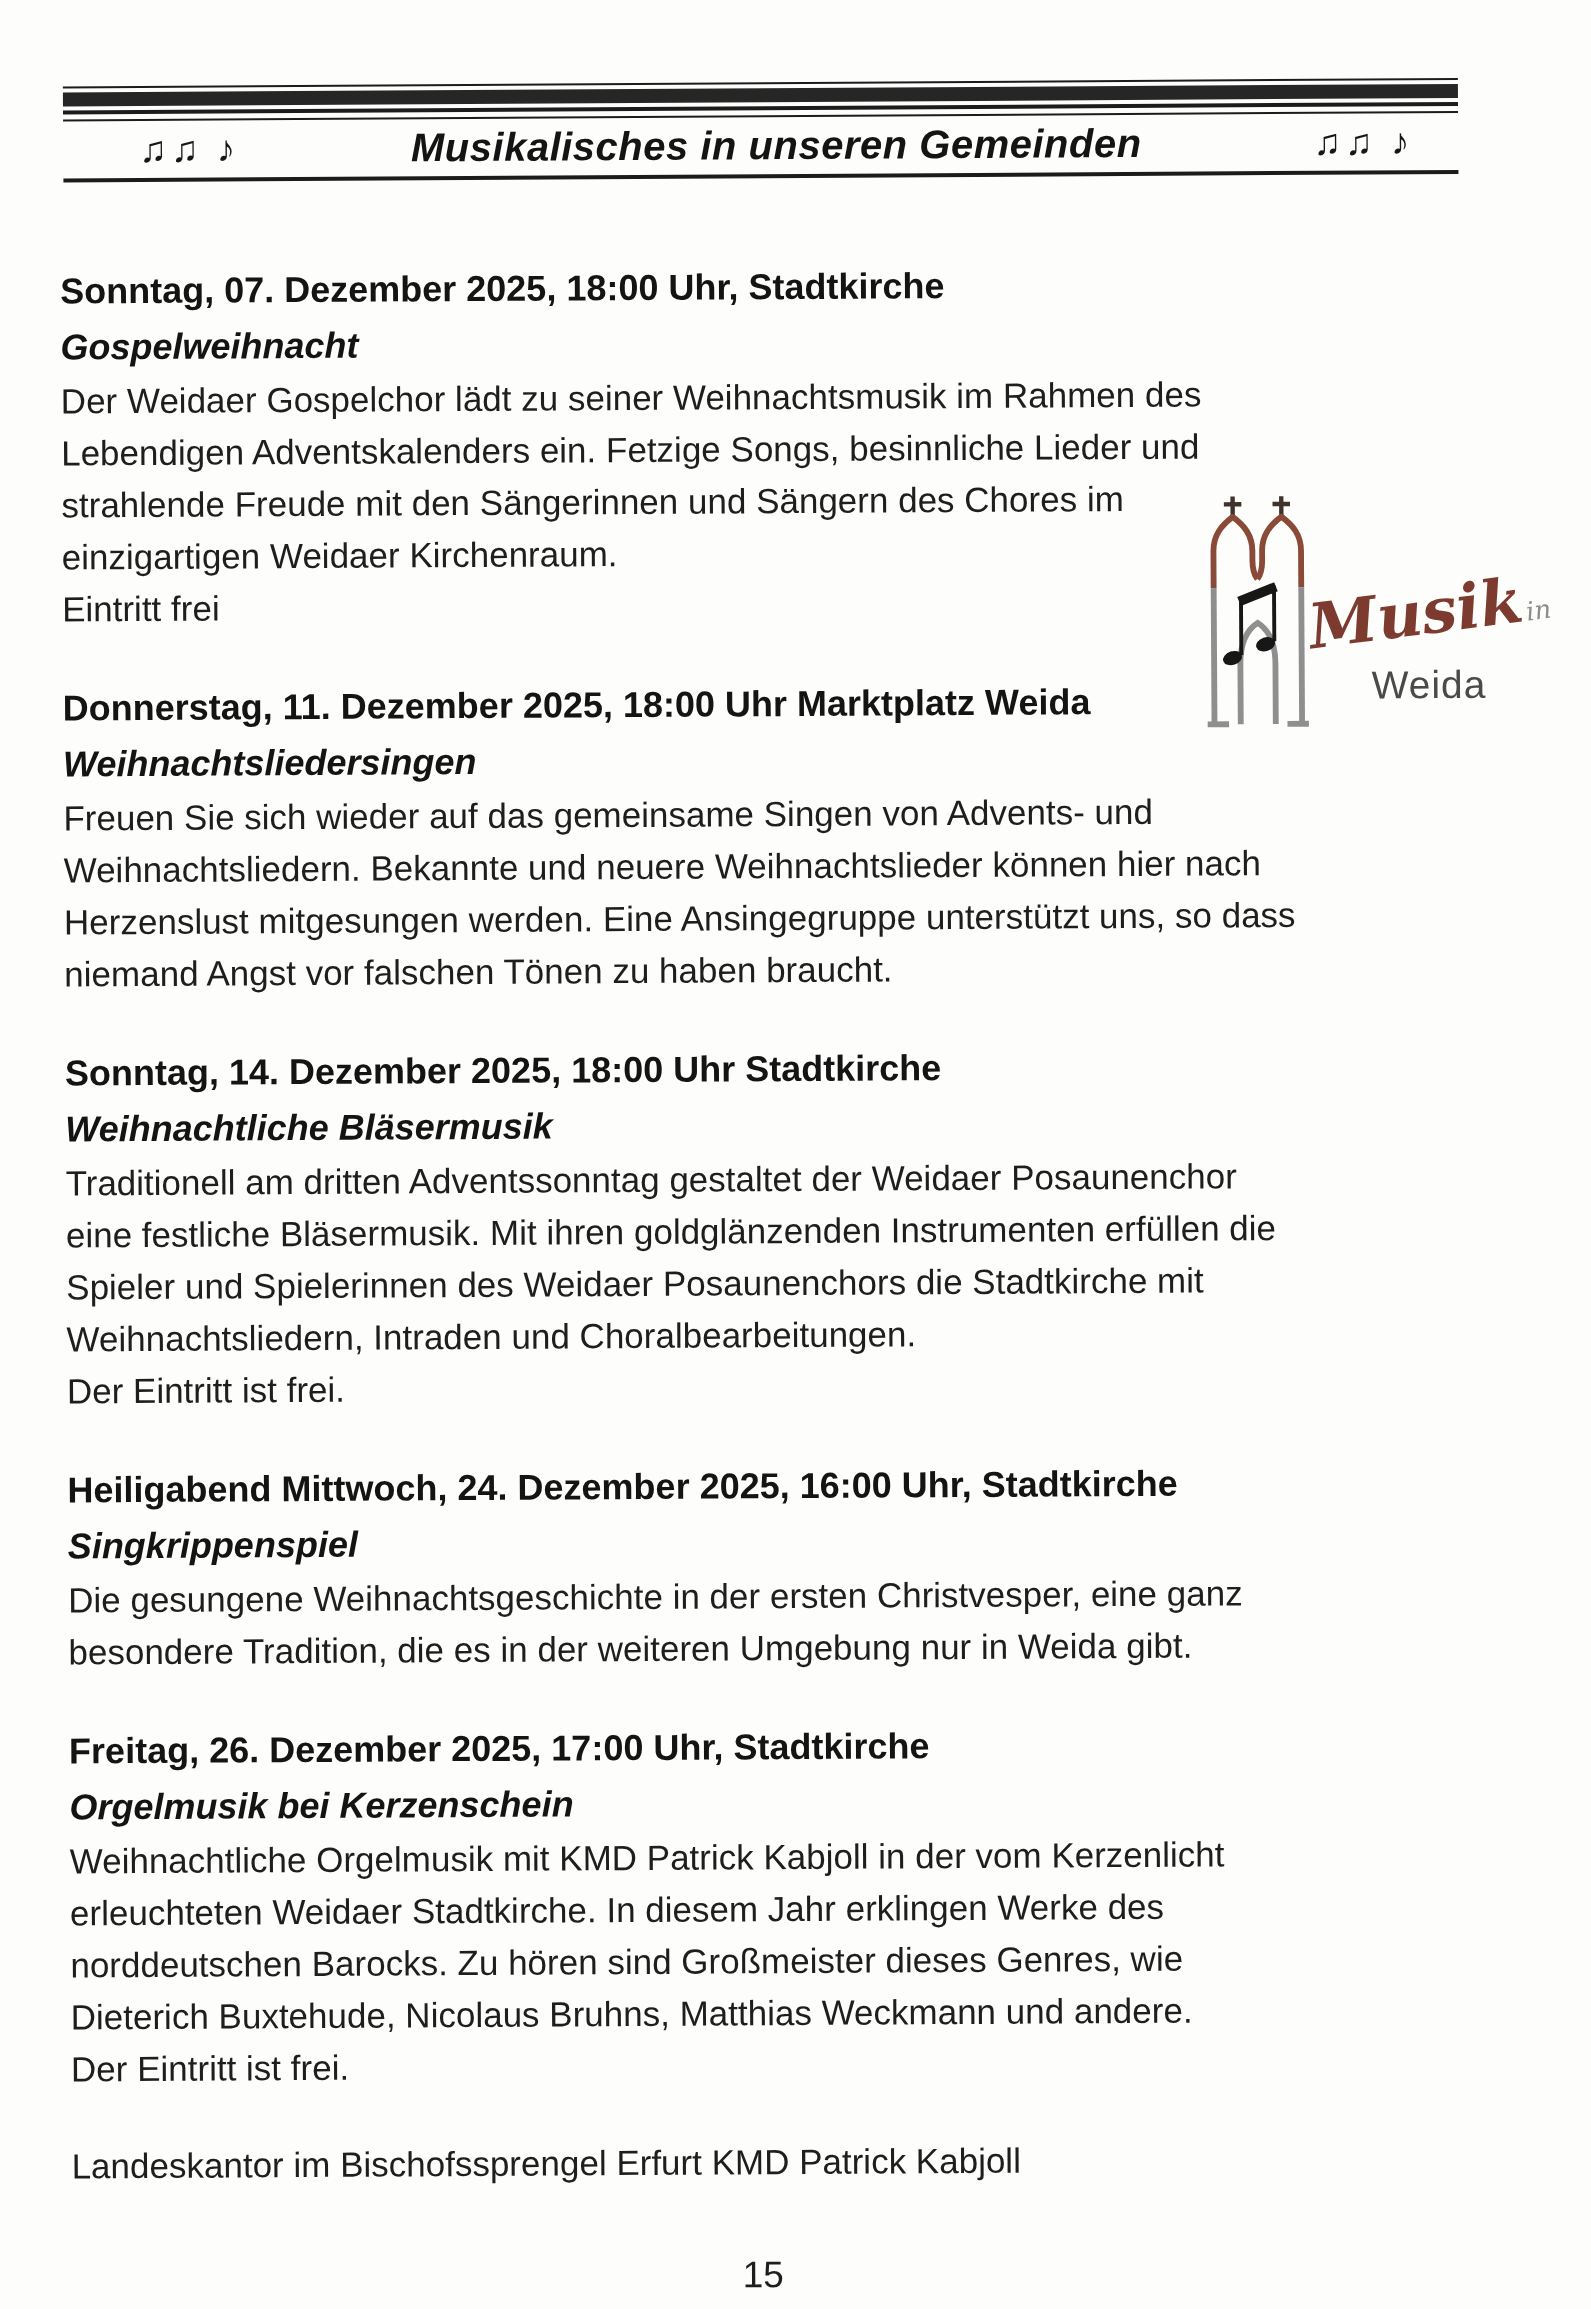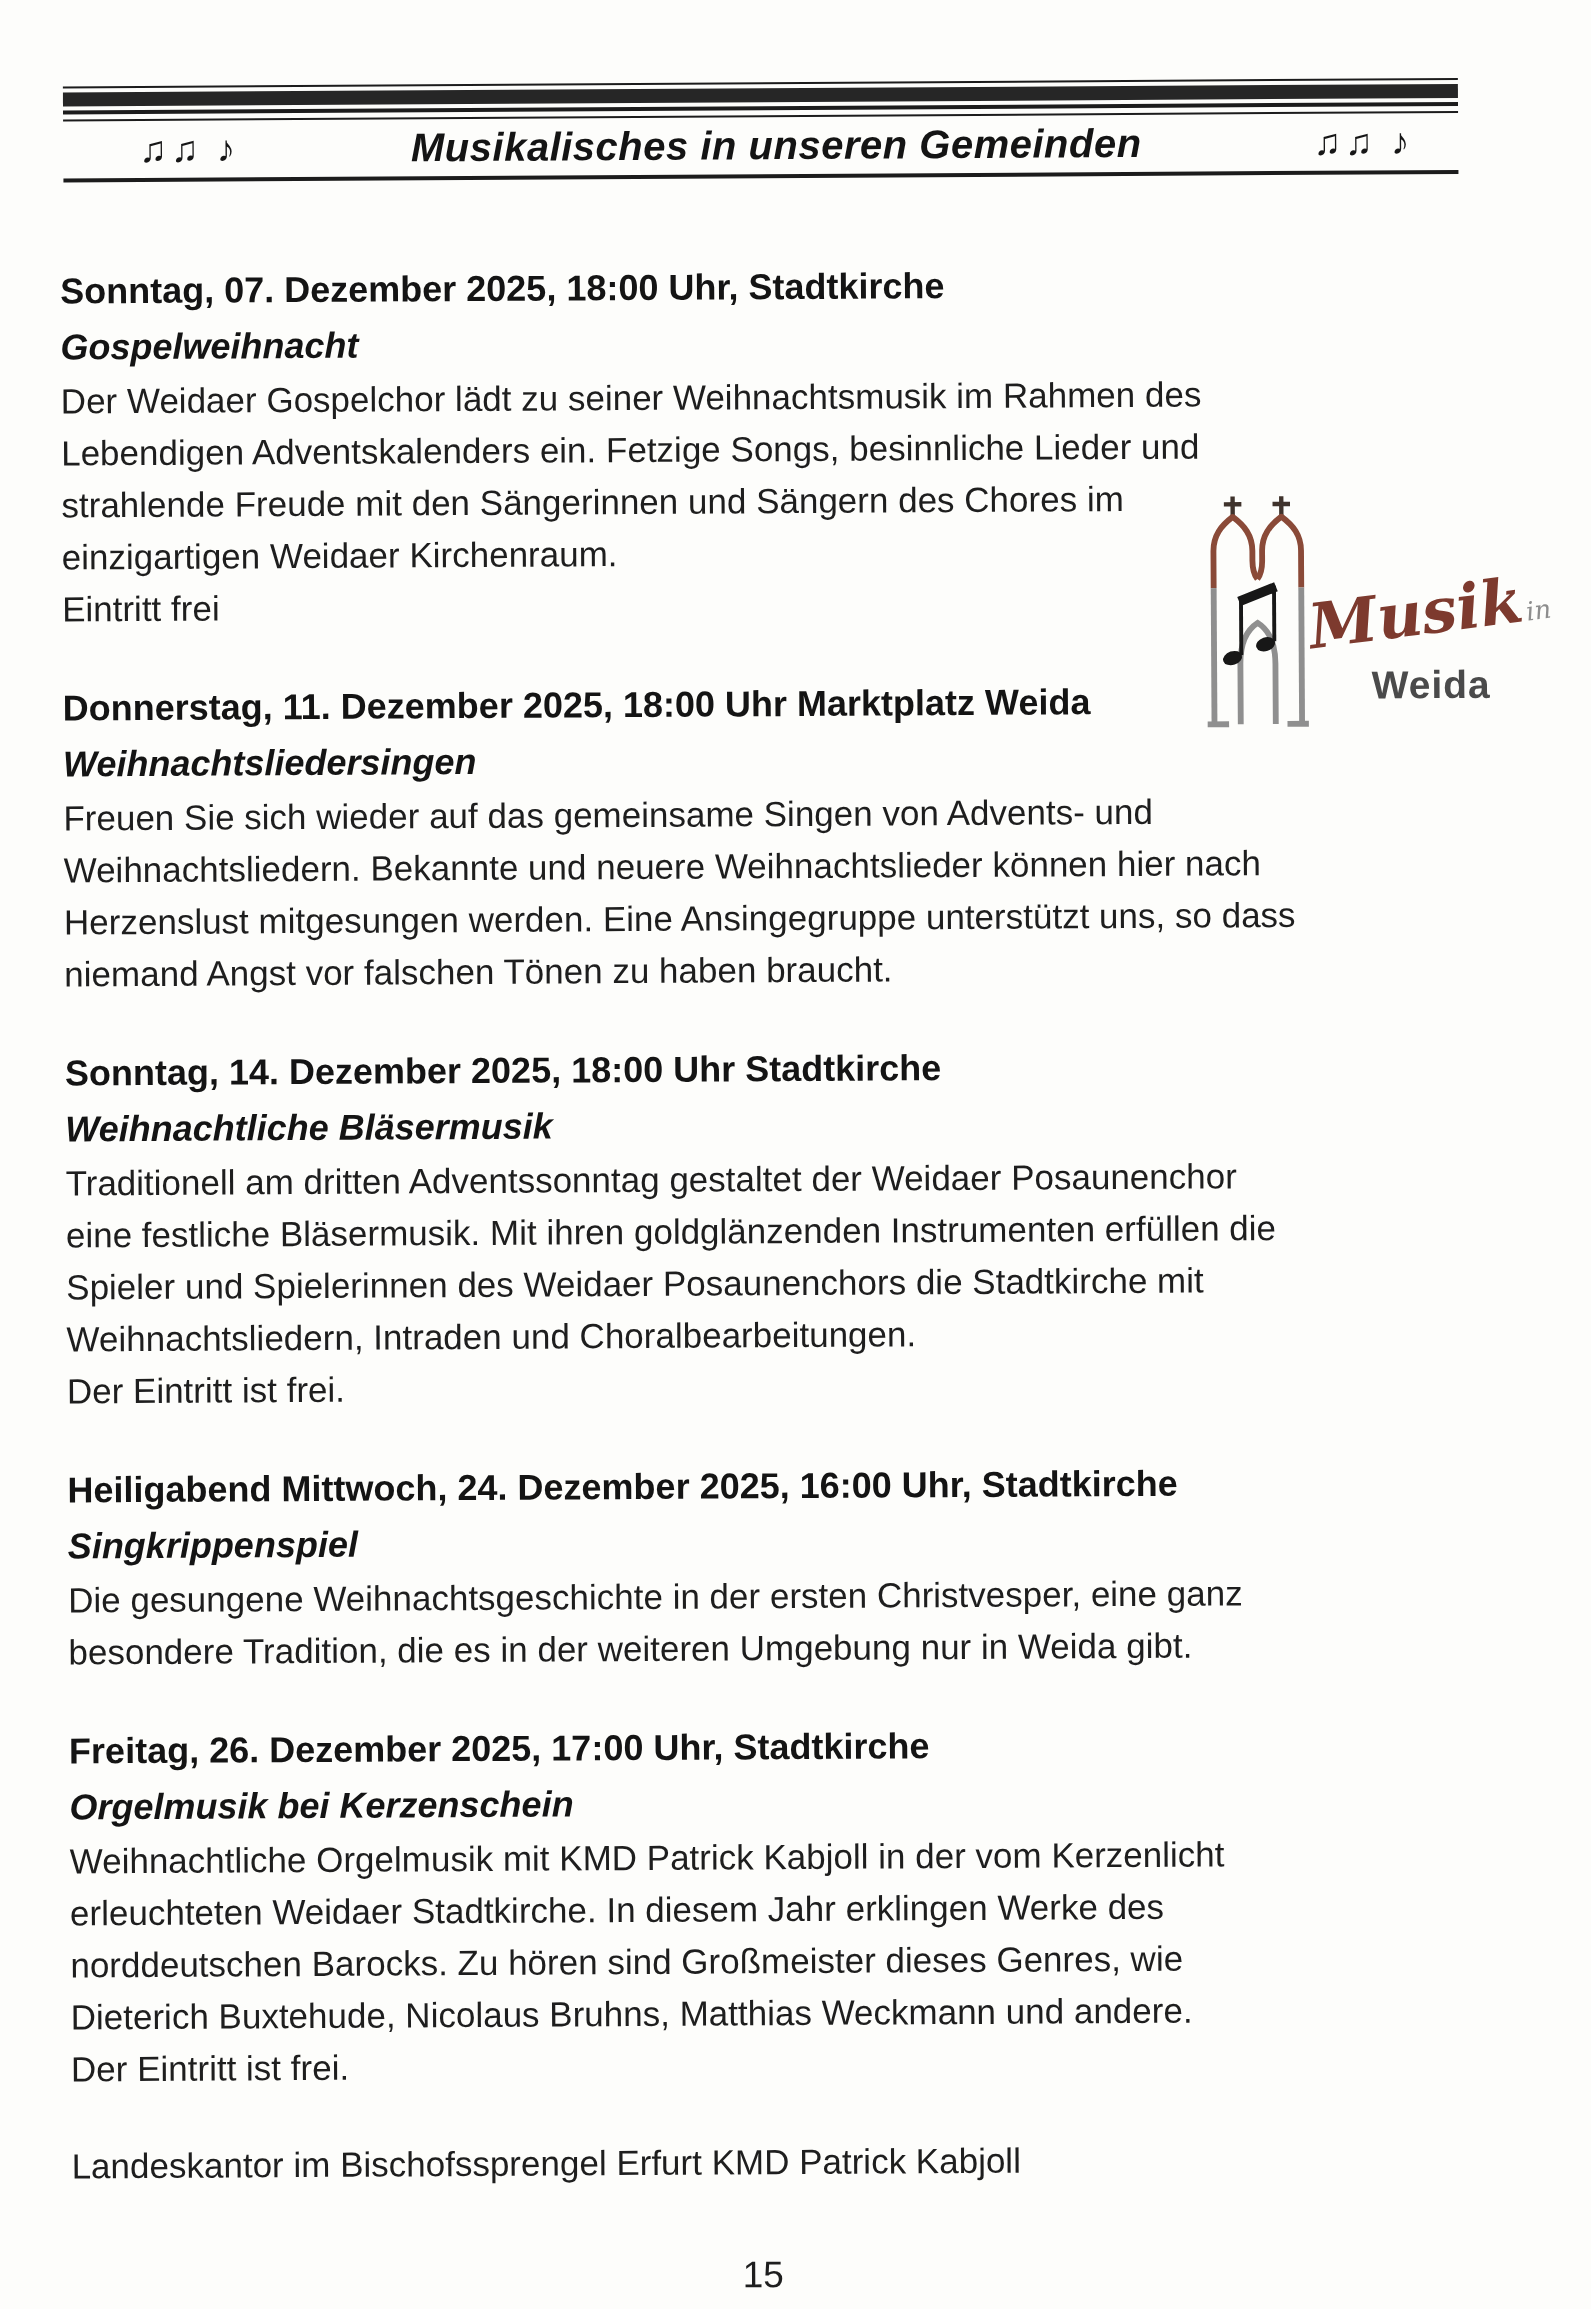--- a/index.html
+++ b/index.html
@@ -38,21 +38,21 @@
   .church .spire{stroke:var(--spire,#8a4a38);stroke-width:6;fill:none;stroke-linejoin:round;}
   .church .wall{stroke:var(--tower,#8f8f8f);stroke-width:6;fill:none;}
   .church .note-line{stroke:var(--note,#171717);stroke-width:4;fill:none;}
   .church .note-beam{stroke:var(--note,#171717);stroke-width:10;fill:none;}
   .church .note-head{fill:var(--note,#171717);}
   .logo-script-wrap{position:absolute;left:105px;top:86px;transform:rotate(-7deg);white-space:nowrap;}
   .logo-script{font-family:"DejaVu Serif",serif;font-style:italic;font-weight:bold;
     font-size:62px;color:var(--script,#7d3a2e);}
   .logo-script-small{font-family:"DejaVu Serif",serif;font-style:italic;font-size:26px;
     color:#8d8d8d;margin-left:2px;}
-  .logo-name{position:absolute;left:168px;top:174px;font-size:39px;font-weight:bold;
+  .logo-name{position:absolute;left:168px;top:174px;font-size:39px;font-weight:normal;
     letter-spacing:1px;color:var(--name,#4a4a4a);}
 </style>
 </head>
 <body>
 
 <div class="page">
   <div class="tilt">
 
     <div class="header">
       <div class="rule rule-hair"></div>

